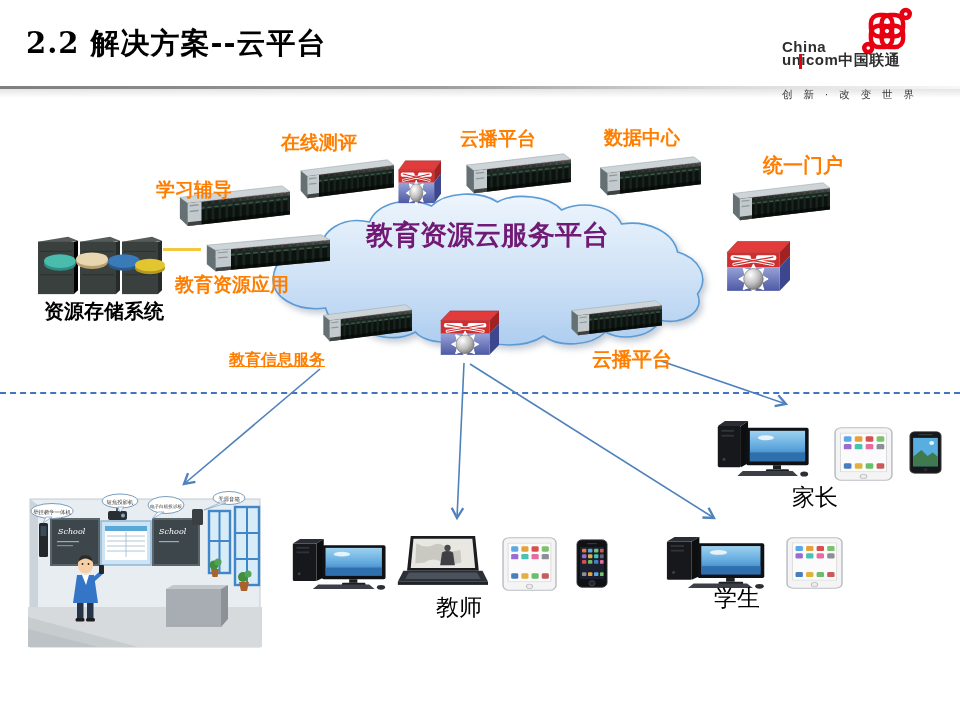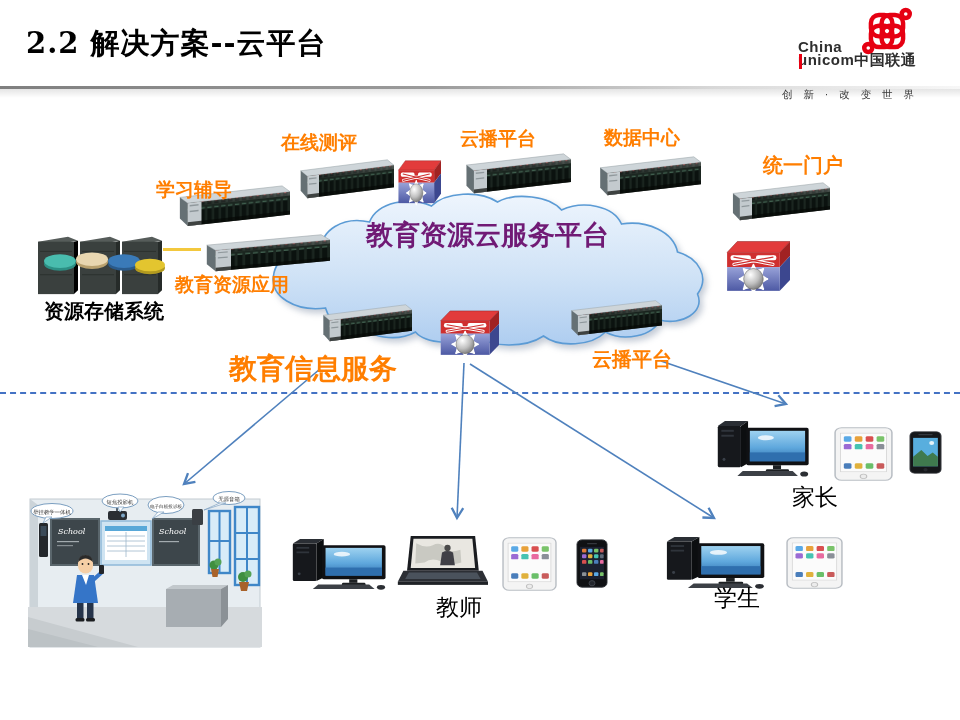--- a/index.html
+++ b/index.html
@@ -9,21 +9,21 @@
   
   #page-title{left:26px;top:24px;font-family:"DejaVu Serif","Liberation Serif",serif;
       font-weight:bold;font-size:29px;color:#000;letter-spacing:1px;white-space:nowrap;}
   #header-divider{left:0;top:86px;width:960px;height:3px;
       background:linear-gradient(to right,#7f7f7f,#9b9b9b 45%,#d9d9d9 75%,#f7f7f7);}
   #header-shadow{left:0;top:89px;width:960px;height:9px;
       background:linear-gradient(to bottom,rgba(0,0,0,0.10),rgba(0,0,0,0));}
   
   #logo{right:28px;top:4px;width:150px;height:82px;}
   #logo .knot{position:absolute;right:18px;top:2px;}
-  #logo .entext{position:absolute;left:16px;top:36px;line-height:13px;color:#2e2e2e;
+  #logo .entext{position:absolute;left:0;top:36px;line-height:13px;color:#2e2e2e;
       font-weight:bold;font-size:15px;letter-spacing:0.5px;}
   #logo .entext .cn{font-size:15px;}
   #logo .ibar{position:absolute;left:17px;top:50px;width:2.5px;height:15px;background:#e60012;}
   #logo .slogan{position:absolute;left:0px;top:84px;font-size:10.5px;color:#3a3a3a;
       letter-spacing:4px;white-space:nowrap;}
   
   .svc-label{position:absolute;color:#ff7e00;font-weight:bold;font-size:19px;
       white-space:nowrap;z-index:5;}
   .blk-label{position:absolute;color:#000;font-weight:bold;font-size:20px;
       white-space:nowrap;z-index:5;}
@@ -273,21 +273,21 @@
            C 88,144 72,132 68,118 Z" fill="url(#cloudGrad)" stroke="#5b9bd5" stroke-width="1.6"></path>
 </svg>
 <div class="abs" id="cloud-label">教育资源云服务平台</div>
 
 <div class="svc-label" style="left:156px;top:161px;margin-top:16px;">学习辅导</div>
 <div class="svc-label" style="left:281px;top:130px;">在线测评</div>
 <div class="svc-label" style="left:460px;top:126px;">云播平台</div>
 <div class="svc-label" style="left:604px;top:125px;">数据中心</div>
 <div class="svc-label" style="left:763px;top:152px;font-size:20px;">统一门户</div>
 <div class="svc-label" style="left:175px;top:272px;">教育资源应用</div>
-<div class="svc-label" style="left:229px;top:350px;font-size:28px;">教育信息服务</div>
+<div class="svc-label" style="left:229px;top:350px;font-size:16px;text-decoration:underline;">教育信息服务</div>
 <div class="svc-label" style="left:592px;top:346px;font-size:20px;">云播平台</div>
 <div class="blk-label" style="left:44px;top:298px;">资源存储系统</div>
 
 <svg class="abs node" style="left:172px;top:184px;" width="118" height="44" viewBox="0 0 120 46" preserveAspectRatio="none">
     <use href="#sym-rack"></use>
   </svg>
 <svg class="abs node" style="left:294px;top:158px;" width="100" height="42" viewBox="0 0 120 46" preserveAspectRatio="none">
     <use href="#sym-rack"></use>
   </svg>
 <svg class="abs node" style="left:459px;top:152px;" width="112" height="43" viewBox="0 0 120 46" preserveAspectRatio="none">

